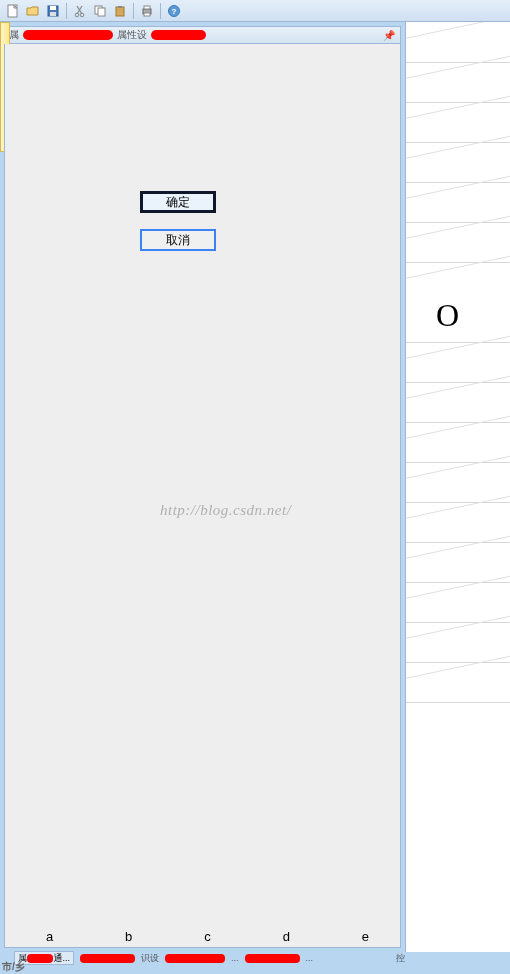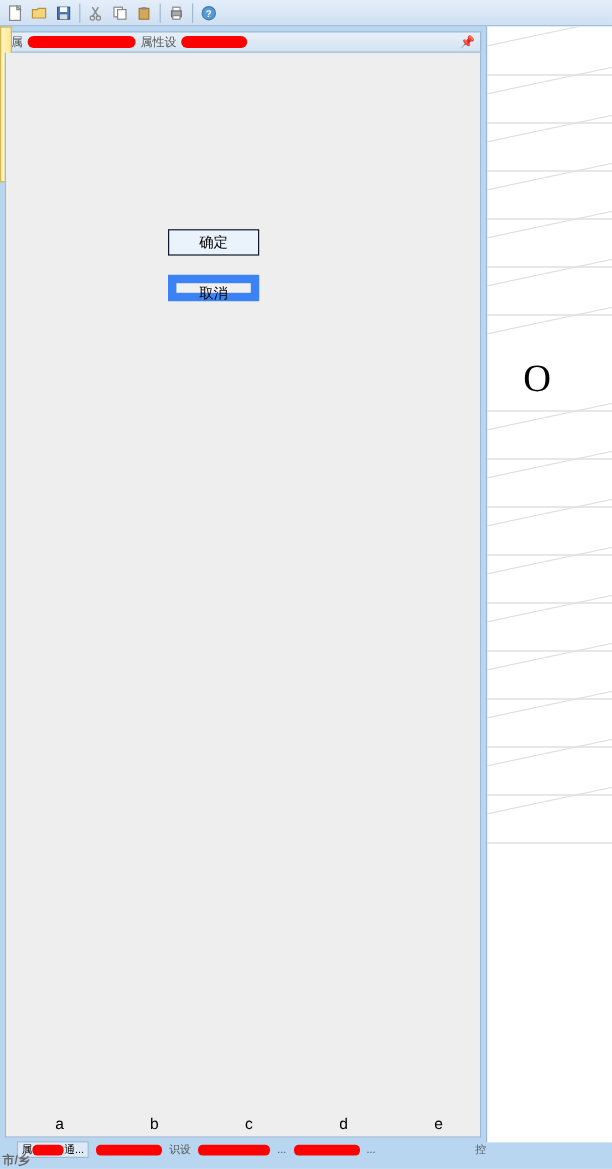--- a/index.html
+++ b/index.html
@@ -72,28 +72,28 @@
       background: #eeeeee;
       border: 1px solid #9db8d6;
       border-top: none;
       position: relative;
     }
     .btn {
       position: absolute;
       width: 76px;
       height: 22px;
       background: #f0f0f0;
-      border: 7px solid #3b82f6;
+      border: 2px solid #3b82f6;
       font-size: 12px;
       cursor: pointer;
       font-family: inherit;
     }
     .btn-primary {
       background: #eaf3fb;
-      border: 1px solid #0f172a;
+      border: 3px solid #0f172a;
     }
     .btn-ok { left: 135px; top: 147px; }
     .btn-cancel { left: 135px; top: 185px; }
     .watermark {
       position: absolute;
       left: 155px;
       top: 458px;
       color: #b0b0b0;
       font-size: 15px;
       font-style: italic;
@@ -254,20 +254,21 @@
         <span style="font-size:10px;color:#555;">属</span>
         <span class="redact" style="width:90px;"></span>
         <span style="font-size:10px;color:#555;text-align:center;">属性设</span>
         <span class="redact" style="width:55px;"></span>
       </span>
       <span class="pin-icon">📌</span>
     </div>
     <div class="panel-body">
       <button class="btn btn-primary btn-ok">确定</button>
       <button class="btn btn-cancel">取消</button>
+      <div class="watermark">http://blog.csdn.net/</div>
     </div>
   </div>
   <div class="right-panel">
     <div class="grid-lines">
       <div class="hline" style="top:40px;"></div>
       <div class="hline" style="top:80px;"></div>
       <div class="hline" style="top:120px;"></div>
       <div class="hline" style="top:160px;"></div>
       <div class="hline" style="top:200px;"></div>
       <div class="hline" style="top:240px;"></div>

